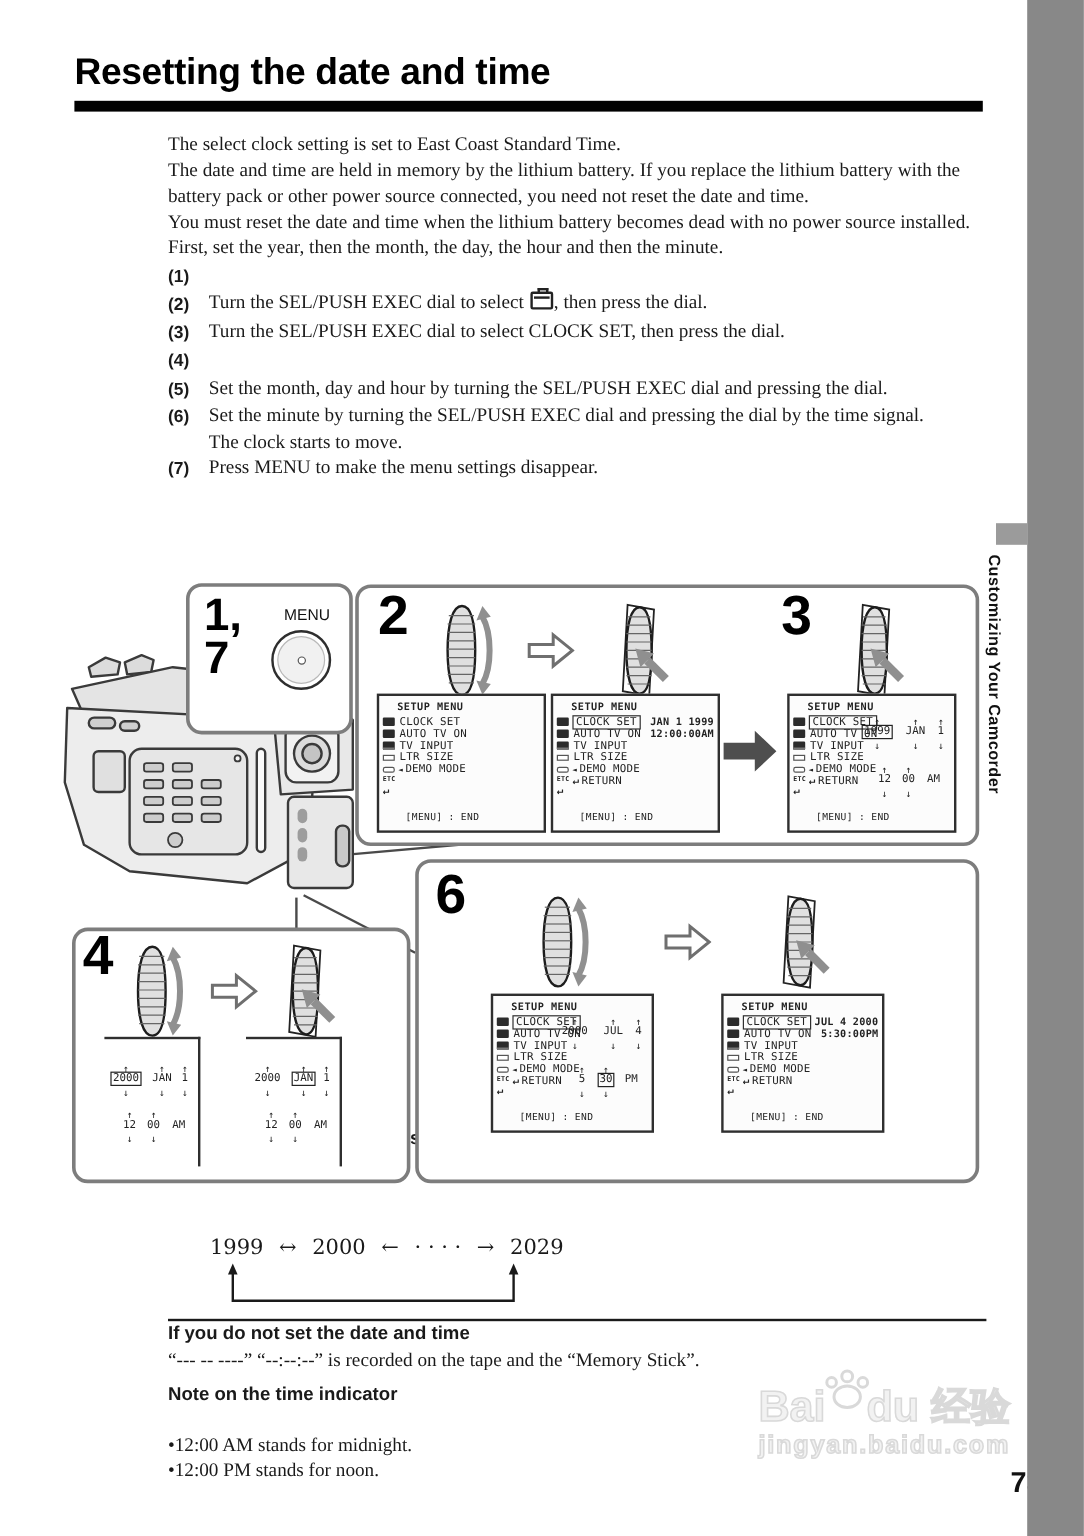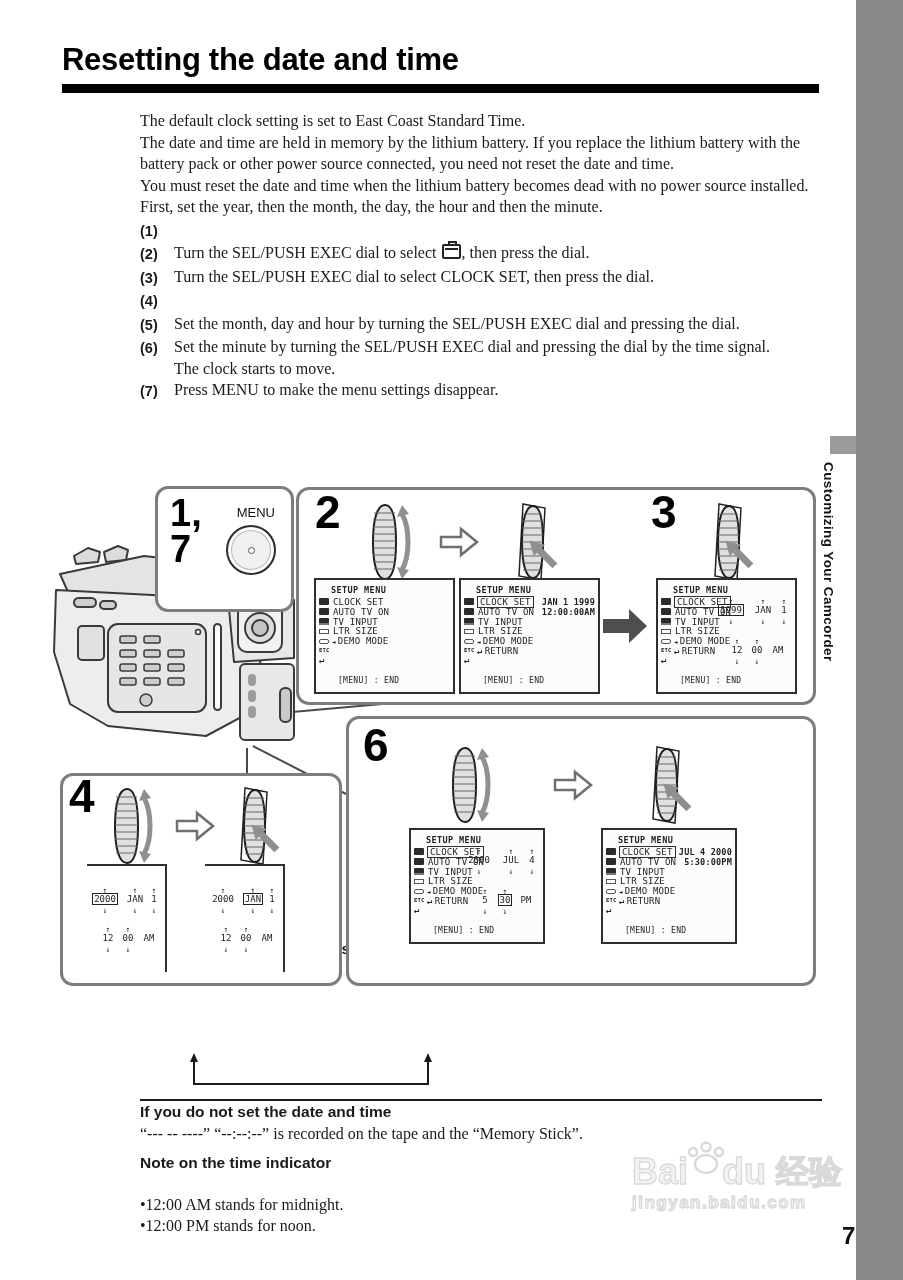--- a/index.html
+++ b/index.html
@@ -105,32 +105,32 @@
               font-family:"Liberation Sans",sans-serif;font-weight:bold;font-size:13.5px;
               letter-spacing:.4px;color:#111;}
   .pagenum{position:absolute;left:842px;top:1222px;font-family:"Liberation Sans",sans-serif;
            font-weight:bold;font-size:24px;color:#111;}
   .watermark{position:absolute;left:632px;top:1154px;z-index:5;pointer-events:none;
              font-family:"Liberation Sans","DejaVu Sans",sans-serif;color:#f2f2f2;
              -webkit-text-stroke:1.3px #d9d9d9;}
   .wm-row{display:flex;align-items:flex-end;font-weight:bold;font-size:36px;line-height:36px;}
   .wm-paw{position:relative;transform:translateY(-14px);margin:0 -4px 0 -2px;}
   .wm-cn{margin-left:10px;font-size:33px;}
-  .wm-url{font-weight:bold;font-size:17px;letter-spacing:1.5px;margin-top:3px;}
+  .wm-url{font-weight:bold;font-size:21px;letter-spacing:1.5px;margin-top:3px;}
 </style>
 </head>
 <body>
 
 <div class="page">
 
   <div class="title">Resetting the date and time</div>
   <div class="title-rule"></div>
 
   <div class="copy">
-    <p>The default clock setting is set to East Coast Standard Time.</p>
+    <p>The select clock setting is set to East Coast Standard Time.</p>
     <p>The date and time are held in memory by the lithium battery. If you replace the lithium battery with the battery pack or other power source connected, you need not reset the date and time.</p>
     <p>You must reset the date and time when the lithium battery becomes dead with no power source installed.</p>
     <p>First, set the year, then the month, the day, the hour and then the minute.</p>
     <div class="steps">
       <div class="step">
         <span class="snum">(1)</span>
       </div>
       <div class="step">
         <span class="snum">(2)</span>
         <span class="stext"><span>Turn the SEL/PUSH EXEC dial to select </span><span class="inline-icon"></span><span>, then press the dial.</span></span>
@@ -687,20 +687,23 @@
                 <span class="ac tc1">↓</span>
                 <span class="ac tc2"></span>
               </div>
             </div>
           </div>
         </div>
     </div>
   </div>
 
   <div class="year-head">The year changes as follows:</div>
+  <div class="year-seq">
+    <span class="ys">1999</span><span class="ys">↔</span><span class="ys">2000</span><span class="ys">←</span><span class="ys">· · · ·</span><span class="ys">→</span><span class="ys">2029</span>
+  </div>
   <svg class="year-loop" width="250" height="36" viewBox="0 0 250 36">
     <path d="M8 8 V32 H242 V8" stroke="#1a1a1a" stroke-width="2" fill="none"></path>
     <path d="M4 10 L8 1 L12 10 Z" fill="#1a1a1a"></path>
     <path d="M238 10 L242 1 L246 10 Z" fill="#1a1a1a"></path>
   </svg>
 
   <div class="divider"></div>
   <div class="nhead nh1">If you do not set the date and time</div>
   <div class="nbody nb1">“--- -- ----” “--:--:--” is recorded on the tape and the “Memory Stick”.</div>
   <div class="nhead nh2">Note on the time indicator</div>

